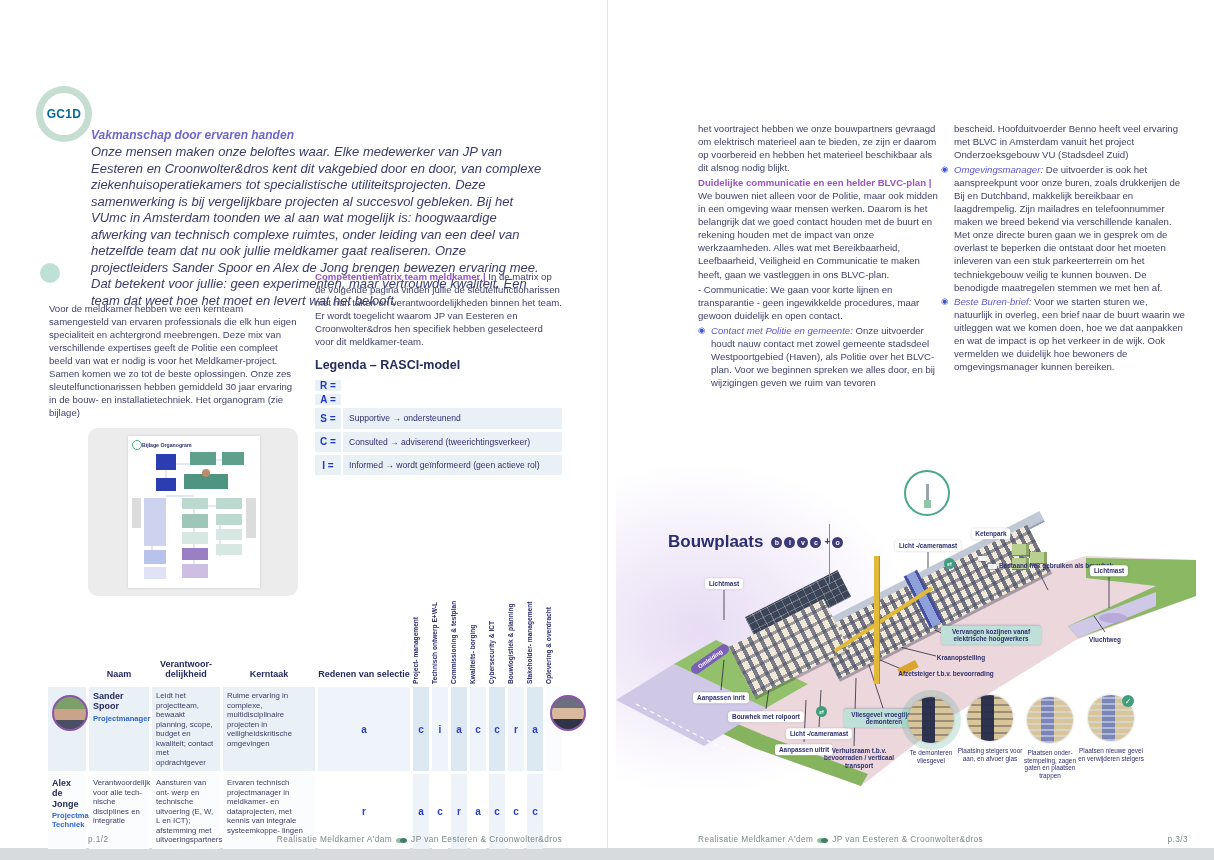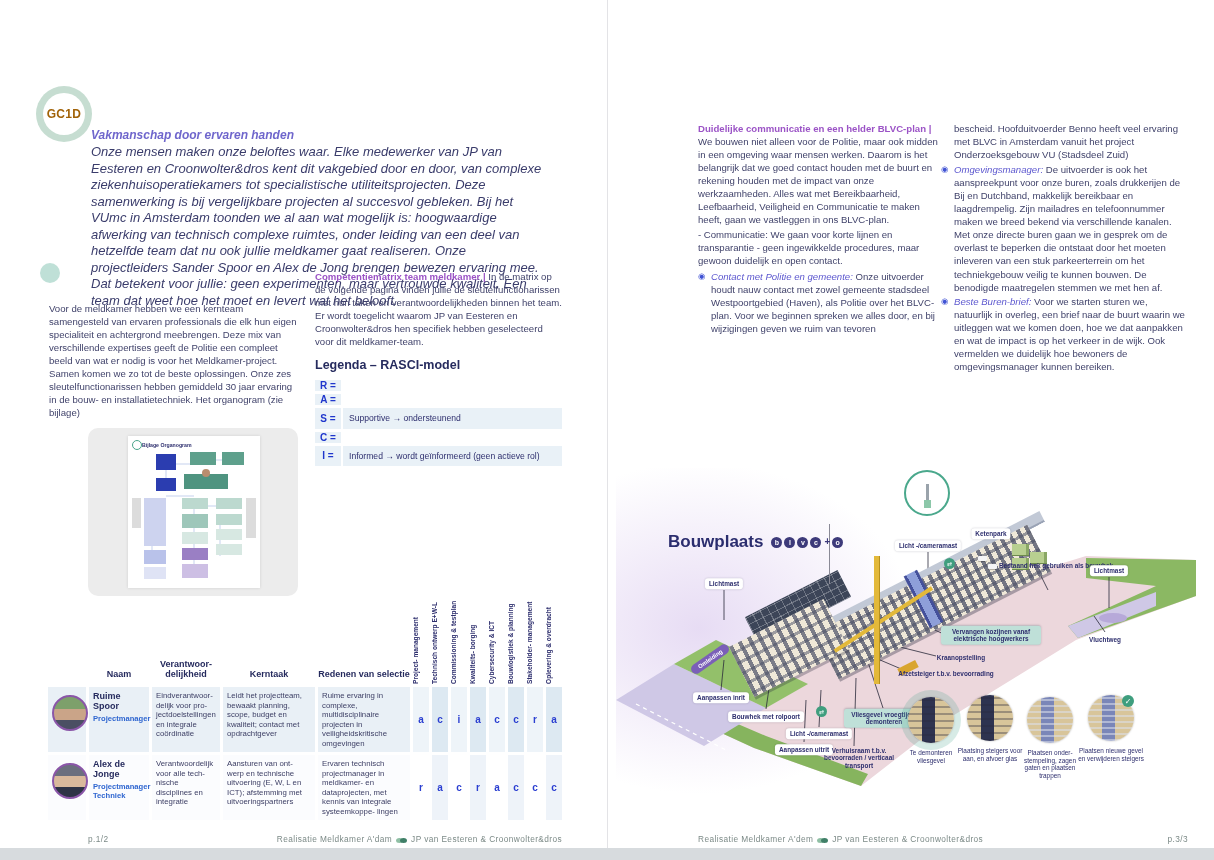--- a/index.html
+++ b/index.html
@@ -12,21 +12,21 @@
   .page{position:absolute;top:0;height:848px;background:#ffffff;}
   #page1{left:0;width:607px;box-shadow:1px 0 0 #e3e3e6;}
   #page2{left:608px;width:606px;}
   .body-txt{font-size:9.6px;line-height:1.36;color:#41436b;margin-top:32px;}
   .purple-head{color:#9b53c6;font-weight:bold;}
 
   
   .gcid-badge{position:absolute;left:36px;top:86px;width:56px;height:56px;border-radius:50%;
     background:#c6ddd1;display:flex;align-items:center;justify-content:center;}
   .gcid-inner{width:42px;height:42px;border-radius:50%;background:#ffffff;display:flex;align-items:center;justify-content:center;
-    font-weight:bold;font-size:12px;color:#a16207;letter-spacing:.3px;}
+    font-weight:bold;font-size:12px;color:#0369a1;letter-spacing:.3px;}
   .p1-title{position:absolute;left:91px;top:97px;width:500px;font-size:23px;font-weight:bold;color:#2e2f6e;letter-spacing:-0.2px;}
   .p1-subtitle{position:absolute;left:91px;top:128px;font-size:12px;font-weight:bold;font-style:italic;color:#6f66cc;}
   .p1-intro{position:absolute;left:91px;top:144px;width:452px;font-size:13px;line-height:1.27;font-style:italic;color:#3a3c6b;}
 
   
   .deco-circle{position:absolute;left:40px;top:263px;width:20px;height:20px;border-radius:50%;background:rgba(73,165,139,.35);}
   .col1{position:absolute;left:49px;top:270px;width:252px;}
   .col1 h3{margin:0 0 6px 0;font-size:12.5px;line-height:1.2;color:#262b5e;}
   .col2{position:absolute;left:315px;top:270px;width:247px;}
   .col2 p{margin:0 0 10px 0;}
@@ -210,20 +210,21 @@
     </div>
     <div class="legend-row">
       <div class="legend-key">A =</div>
     </div>
     <div class="legend-row">
       <div class="legend-key">S =</div>
       <div class="legend-text">Supportive → ondersteunend</div>
     </div>
     <div class="legend-row">
       <div class="legend-key">C =</div>
+      <div class="legend-text">Consulted → adviserend (tweerichtingsverkeer)</div>
     </div>
     <div class="legend-row">
       <div class="legend-key">I =</div>
       <div class="legend-text">Informed → wordt geïnformeerd (geen actieve rol)</div>
     </div>
   </div>
 
   <div class="rot-band">
     <span class="rot-label" style="left:365px">Project- management</span>
     <span class="rot-label" style="left:384px">Technisch ontwerp E+W-L</span>
@@ -248,24 +249,23 @@
       <div></div>
       <div></div>
       <div></div>
       <div></div>
       <div></div>
 
     <div class="mcell row1">
         <div class="avatar av1"></div>
       </div>
     <div class="mcell row1">
-      <div class="mname">Ruime Spoor</div>
+      <div class="mname">Sander Spoor</div>
       <div class="mrole">Projectmanager</div>
     </div>
-    <div class="mcell row1">Eindverantwoor- delijk voor pro- jectdoelstellingen en integrale coördinatie</div>
     <div class="mcell row1">Leidt het projectteam, bewaakt planning, scope, budget en kwaliteit; contact met opdrachtgever</div>
     <div class="mcell row1">Ruime ervaring in complexe, multidisciplinaire projecten in veiligheidskritische omgevingen</div>
     <div class="lcell row1 lodd">a</div>
     <div class="lcell row1 leven">c</div>
     <div class="lcell row1 lodd">i</div>
     <div class="lcell row1 leven">a</div>
     <div class="lcell row1 lodd">c</div>
     <div class="lcell row1 leven">c</div>
     <div class="lcell row1 lodd">r</div>
     <div class="lcell row1 leven">a</div>
@@ -292,20 +292,21 @@
 
   <div class="footer f-left1">p.1/2</div>
   <div class="footer f-brand1">
     <span>Realisatie Meldkamer A'dam</span><span class="f-logo"><i class="a"></i><i class="b"></i></span><span>JP van Eesteren &amp; Croonwolter&amp;dros</span>
   </div>
 </div>
 
 <div class="page" id="page2">
 
   <div class="colA">
+    <p class="body-txt">het voortraject hebben  we onze bouwpartners gevraagd om elektrisch materieel aan te bieden, ze zijn er daarom op voorbereid en hebben het materieel beschikbaar als dit alsnog nodig blijkt.</p>
     <p class="body-txt"><span class="purple-head">Duidelijke communicatie en een helder BLVC-plan | </span><span>We bouwen niet alleen voor de Politie, maar ook midden in een omgeving waar mensen werken. Daarom is het belangrijk dat we goed contact houden met de buurt en rekening houden met de impact van onze werkzaamheden. Alles wat met Bereikbaarheid, Leefbaarheid, Veiligheid en Communicatie te maken heeft, gaan we vastleggen in ons BLVC-plan.</span></p>
     <p class="body-txt">- Communicatie: We gaan voor korte lijnen en transparantie - geen ingewikkelde procedures, maar gewoon duidelijk en open contact.</p>
     <div class="bullet body-txt">
       <span class="bicon">◉</span>
       <span class="btitle">Contact met Politie en gemeente:</span> <span>Onze uitvoerder houdt nauw contact met zowel gemeente stadsdeel Westpoortgebied (Haven),  als Politie over het BLVC-plan. Voor we beginnen spreken we alles door, en bij wijzigingen geven we ruim van tevoren</span>
     </div>
   </div>
 
   <div class="colB">
     <p class="body-txt" style="padding-left:13px">bescheid. Hoofduitvoerder Benno heeft veel ervaring met BLVC in Amsterdam vanuit het project Onderzoeksgebouw VU (Stadsdeel Zuid)</p>

